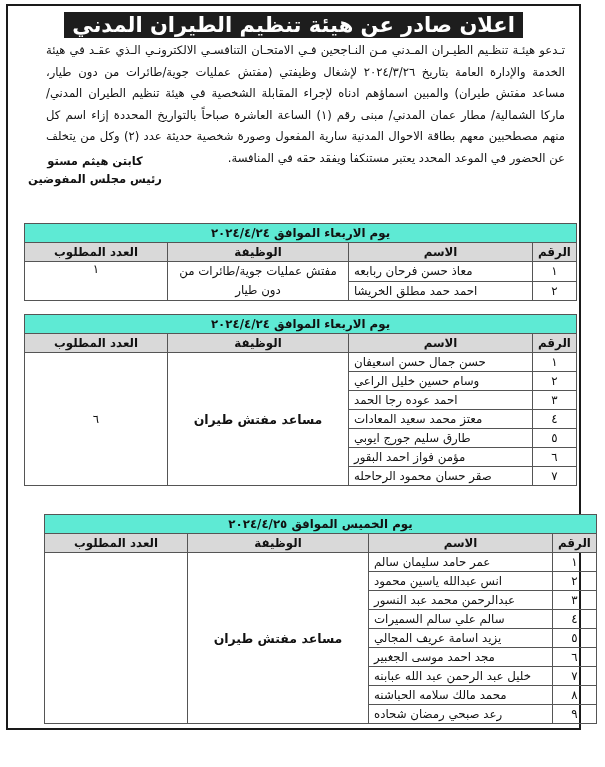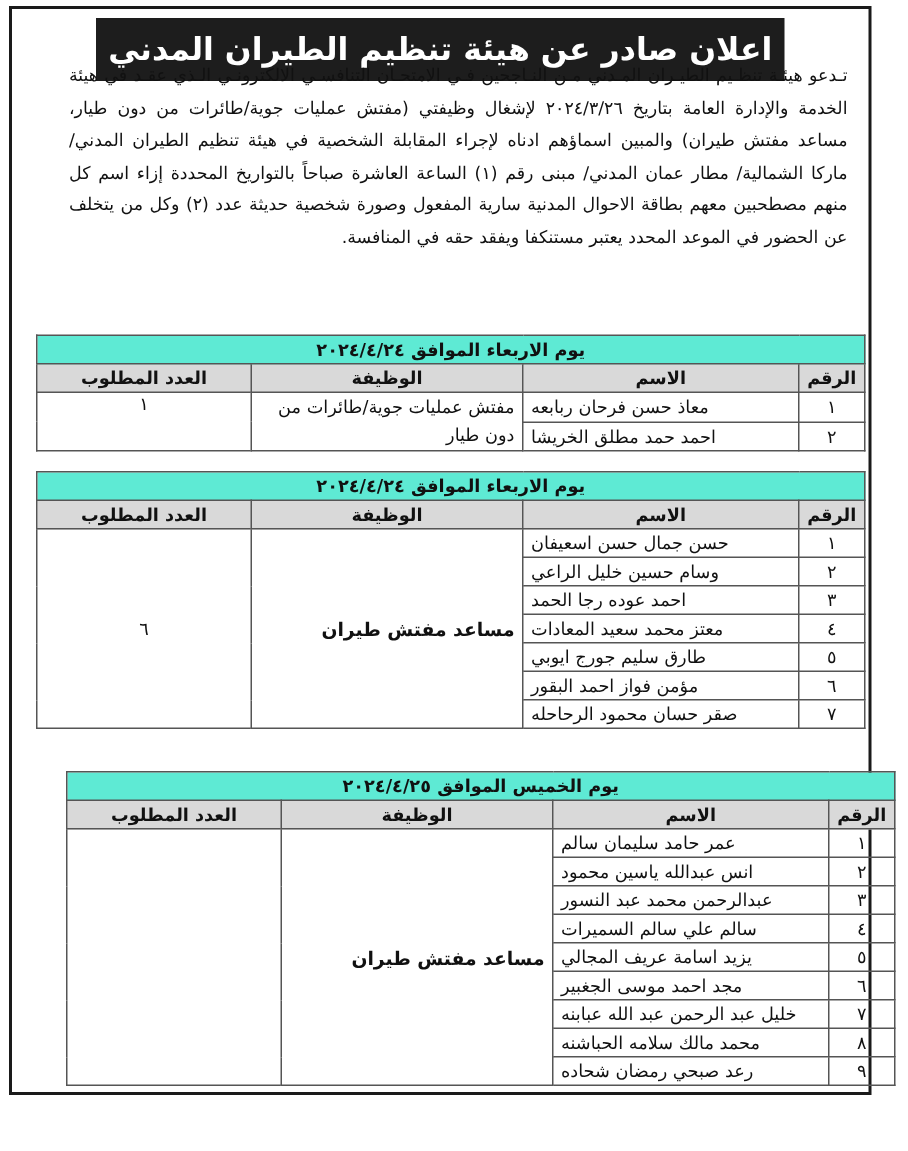--- a/index.html
+++ b/index.html
@@ -2,49 +2,53 @@
 <html><head>
 <meta charset="utf-8">
 <style>
   html, body { margin:0; padding:0; background:#ffffff; }
   body { width:605px; height:767px; position:relative; overflow:hidden;
          font-family:"DejaVu Sans", "Liberation Sans", sans-serif; color:#111; }
   .frame { position:absolute; left:6px; top:4px; width:575px; height:726px;
            border:2px solid #1a1a1a; box-sizing:border-box; }
   .title-wrap { position:absolute; left:0; right:0; top:6px; text-align:center; }
   .title { display:inline-block; background:#1d1d1d; color:#fff; font-weight:bold;
-           font-size:21px; line-height:26px; padding:8px 8px; direction:rtl; }
+           font-size:21px; line-height:26px; padding:0 8px; direction:rtl; }
   .body-text { position:absolute; left:14px; right:14px; top:34px; direction:rtl;
                text-align:justify; font-size:11.6px; line-height:21.5px;margin-left:24px; }
   .signature { position:absolute; left:12px; top:146px; direction:rtl; text-align:center;
                font-weight:bold; font-size:11.5px; line-height:18px; width:150px; }
   table.sched { position:absolute; left:16px; width:553px; border-collapse:collapse;
                 direction:rtl; font-size:11.8px; }
   table.sched td, table.sched th { border:1px solid #555; padding:0 5px; height:18px; }
   table.sched tr.day th { background:#5eead4; font-weight:bold; text-align:center; height:18px; }
   table.sched tr.head th { background:#d9d9d9; font-weight:bold; text-align:center; }
   td.num { width:33px; text-align:center; }
   td.name { width:173px; text-align:left; }
-  td.job { width:170px; text-align:right; vertical-align:middle; }
+  td.job { width:170px; text-align:center; vertical-align:middle; }
   td.count { text-align:center; vertical-align:middle; }
   td.bold { font-weight:bold; font-size:12.5px; }
   #t1 { top:217px; }
   #t2 { top:308px; }
   #t3 { top:508px;margin-left:20px; }
   td.job.top { vertical-align:top; line-height:19px; }
   td.count.top { vertical-align:top; }
 </style>
 </head>
 <body>
 
 <div class="frame">
   <div class="title-wrap">
     <span class="title">اعلان صادر عن هيئة تنظيم الطيران المدني</span>
   </div>
   <div class="body-text">تـدعو هيئـة تنظـيم الطيـران المـدني مـن النـاجحين فـي الامتحـان التنافسـي الالكترونـي الـذي عقـد في هيئة الخدمة والإدارة العامة بتاريخ ٢٠٢٤/٣/٢٦ لإشغال وظيفتي (مفتش عمليات جوية/طائرات من دون طيار، مساعد مفتش طيران) والمبين اسماؤهم ادناه لإجراء المقابلة الشخصية في هيئة تنظيم الطيران المدني/ ماركا الشمالية/ مطار عمان المدني/ مبنى رقم (١) الساعة العاشرة صباحاً بالتواريخ المحددة إزاء اسم كل منهم مصطحبين معهم بطاقة الاحوال المدنية سارية المفعول وصورة شخصية حديثة عدد (٢) وكل من يتخلف عن الحضور في الموعد المحدد يعتبر مستنكفا ويفقد حقه في المنافسة.</div>
+  <div class="signature">
+    <div>كابتن هيثم مستو</div>
+    <div>رئيس مجلس المفوضين</div>
+  </div>
 
   <table class="sched" id="t1">
     <tbody>
         <tr class="day">
           <th colspan="4">يوم الاربعاء الموافق ٢٠٢٤/٤/٢٤</th>
         </tr>
     <tr class="head">
       <th>الرقم</th>
       <th>الاسم</th>
       <th>الوظيفة</th>

